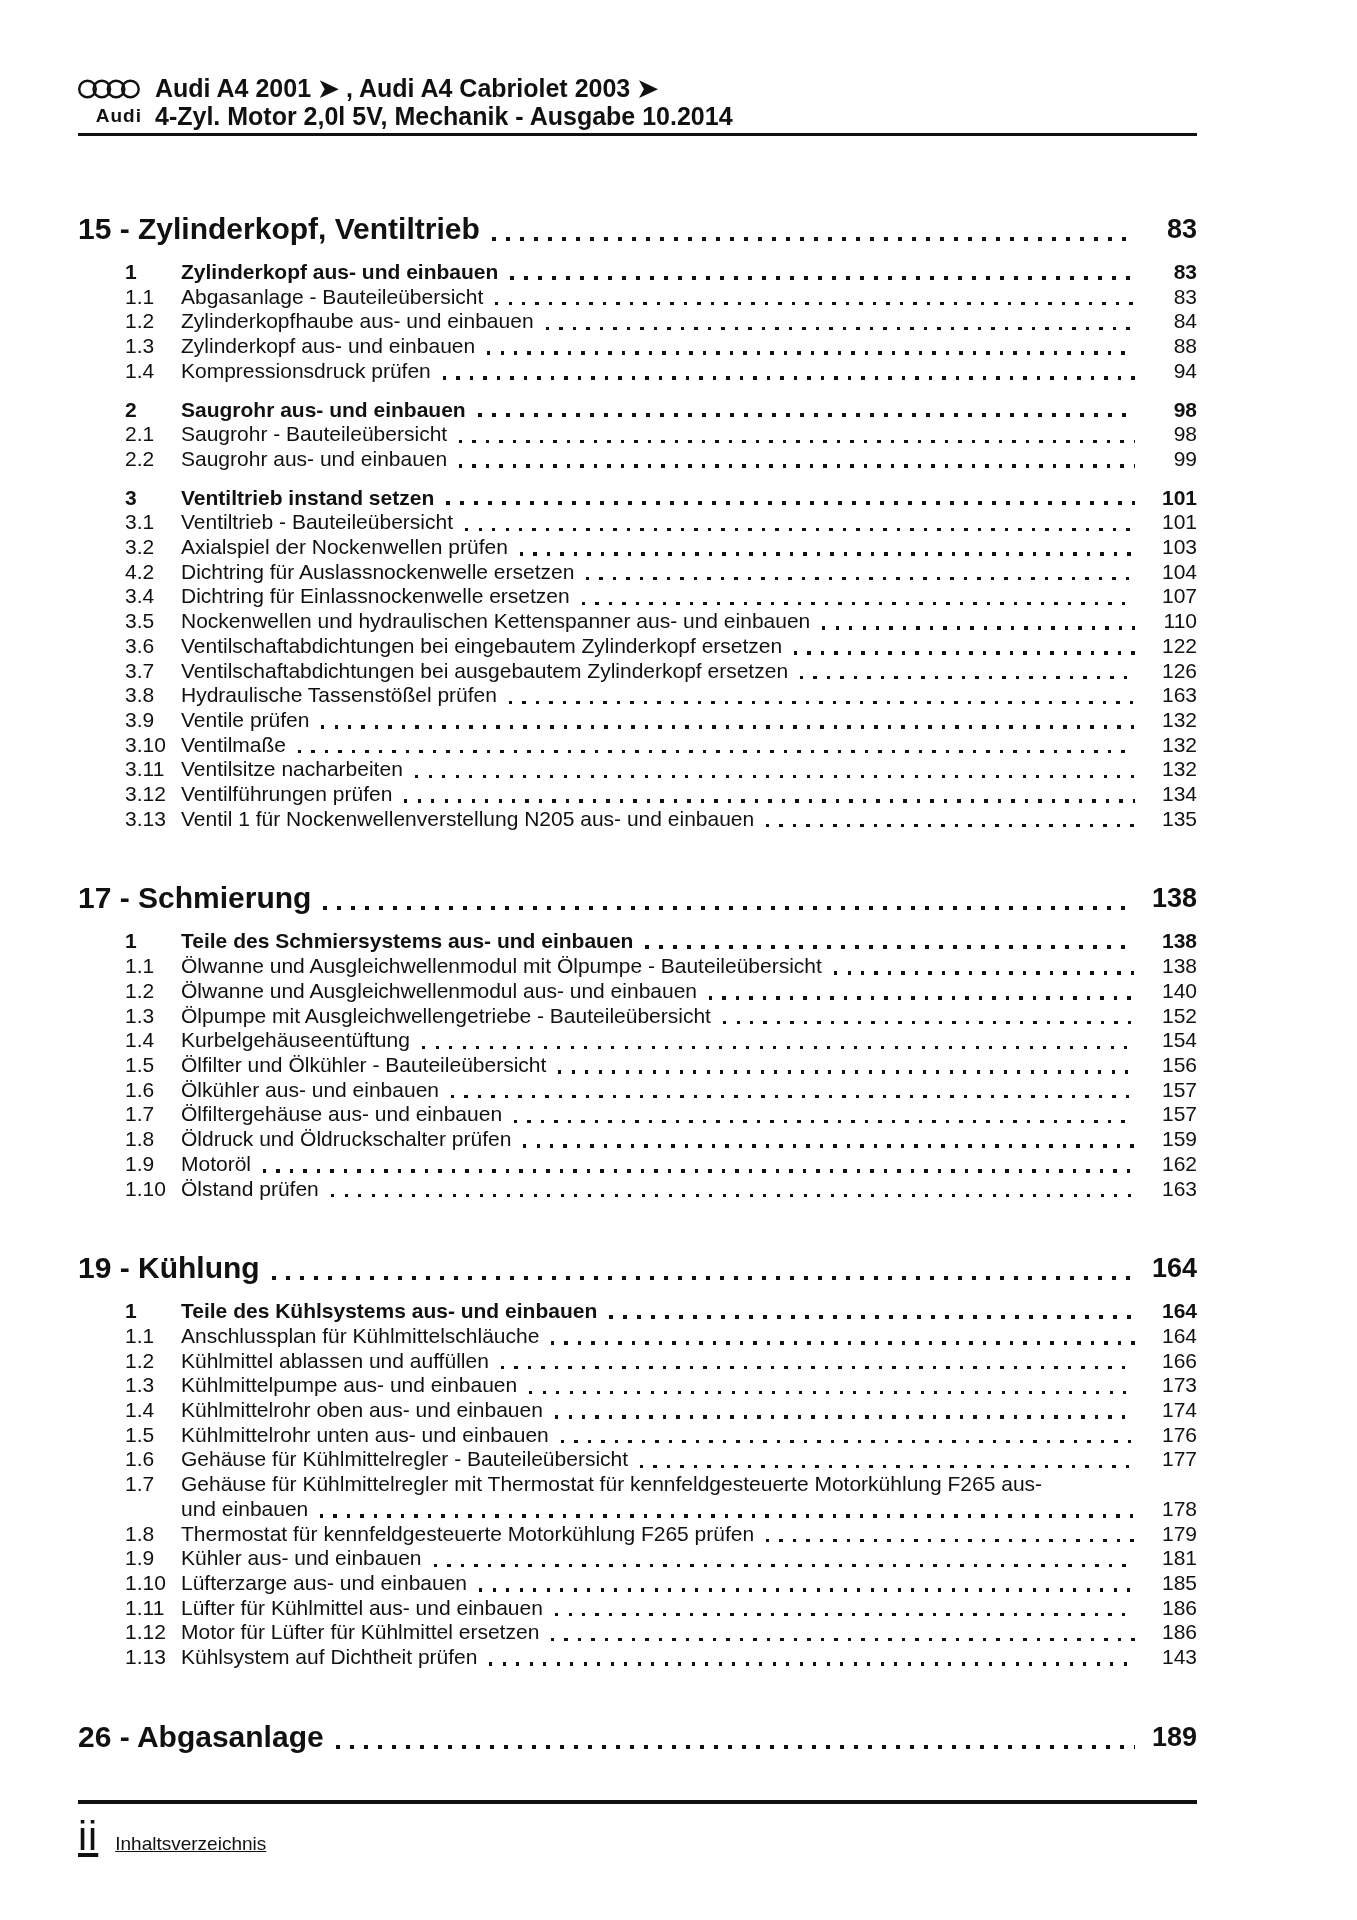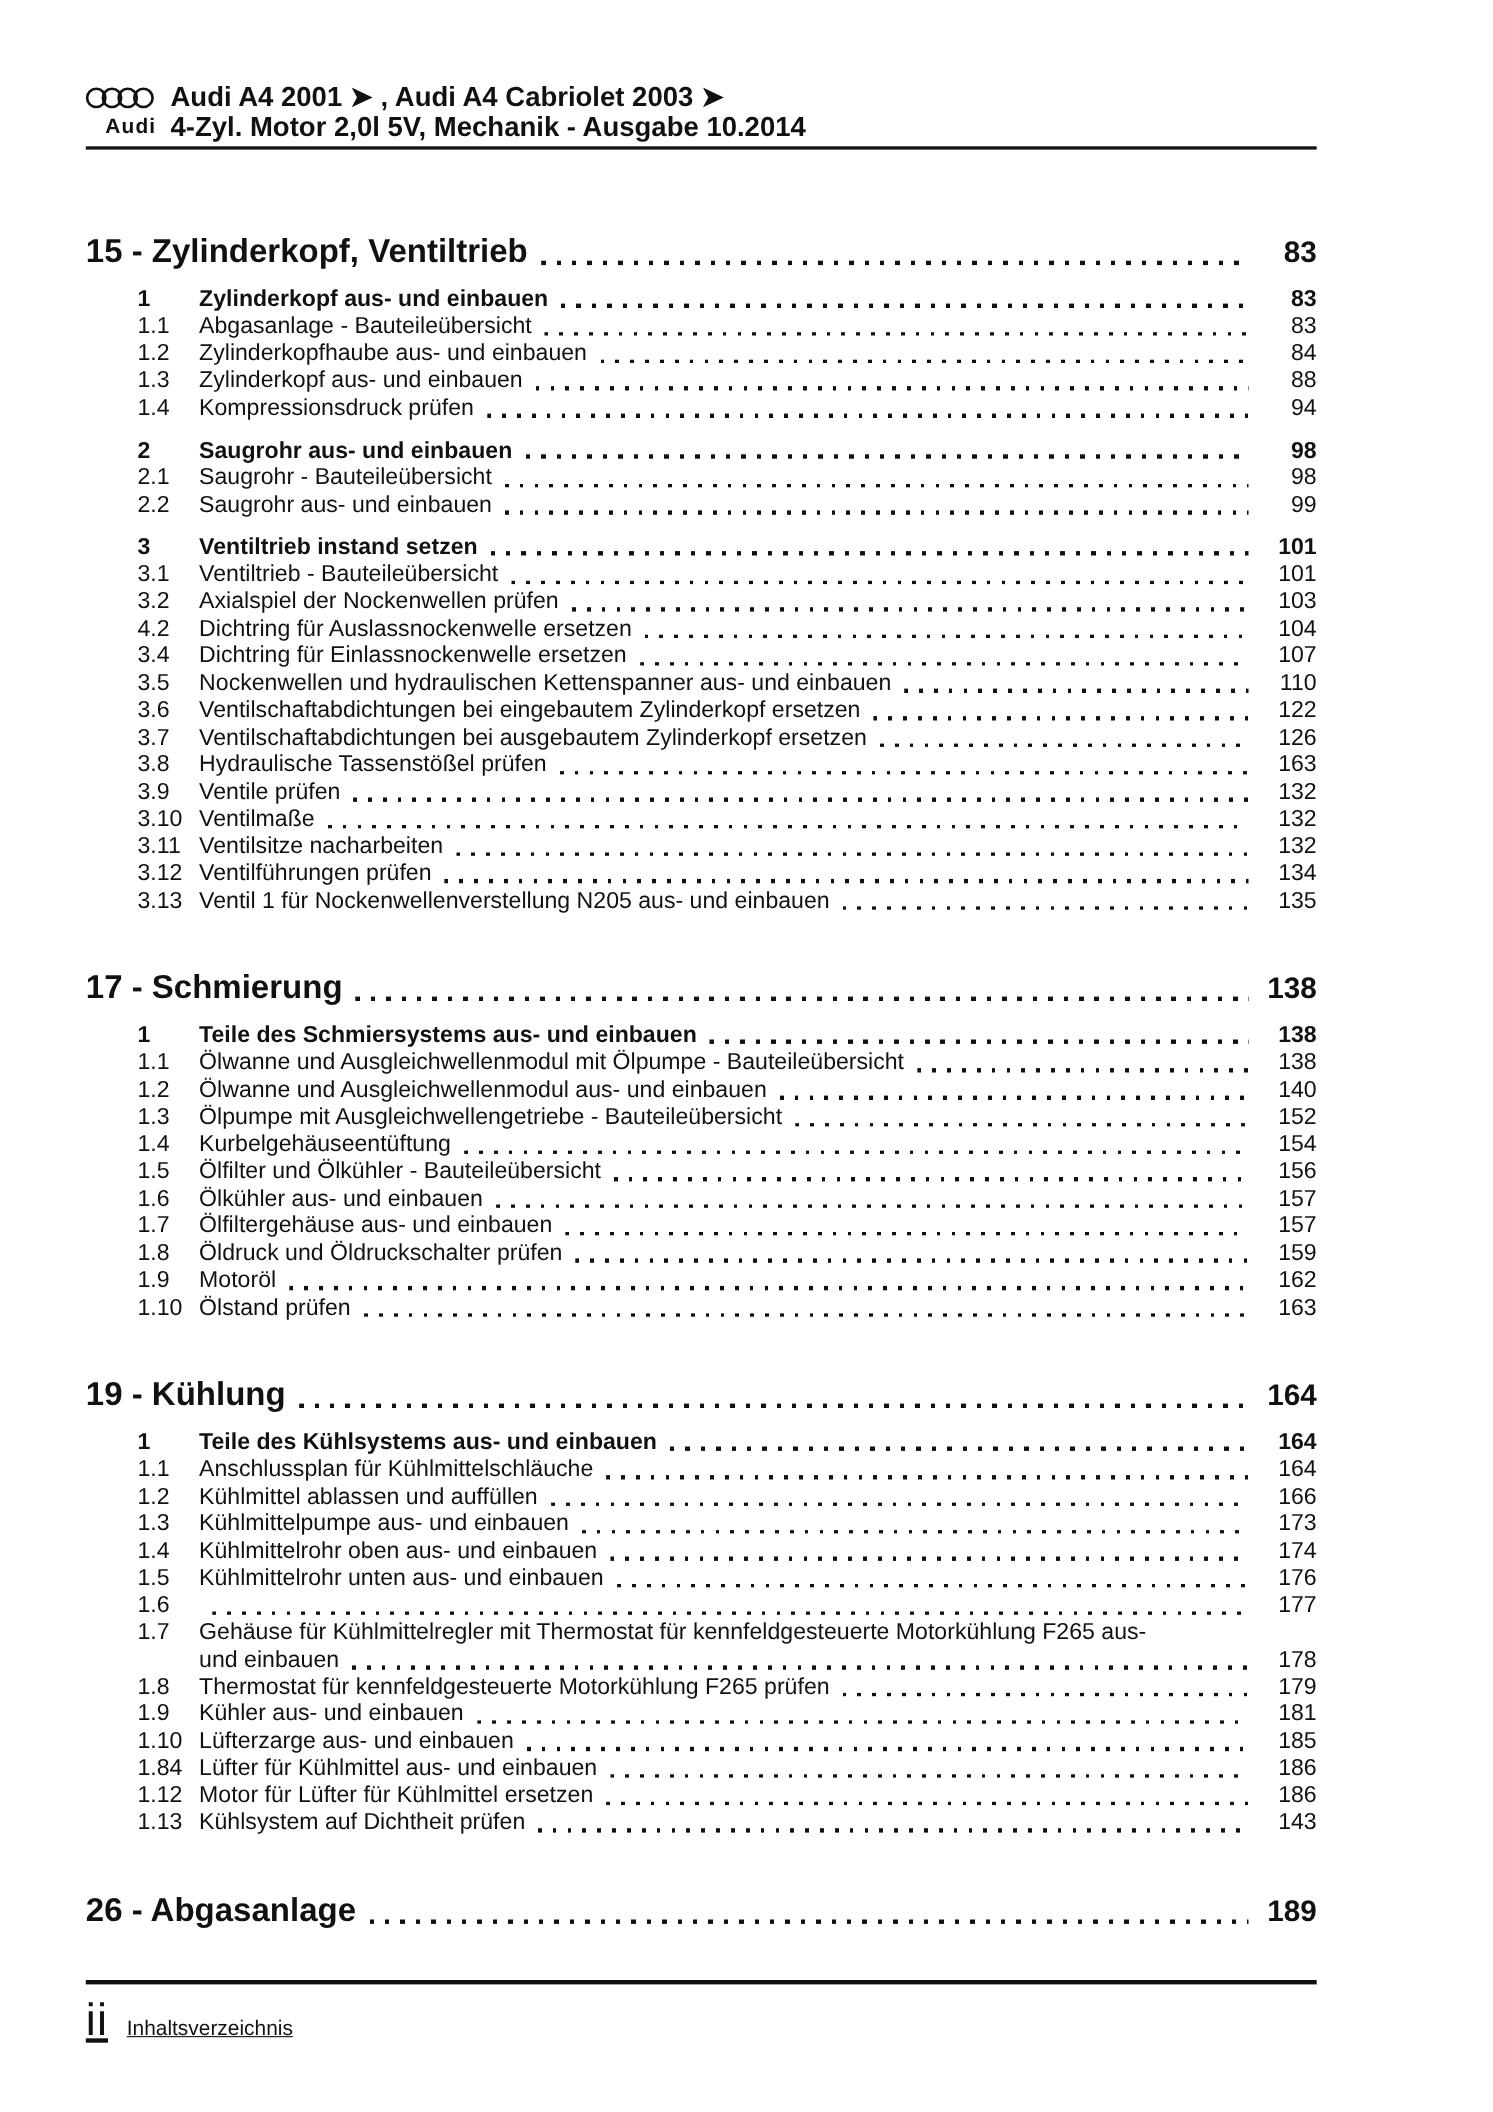--- a/index.html
+++ b/index.html
@@ -326,20 +326,21 @@
             <span class="page-num">174</span>
           </div>
           <div class="entry level2">
             <span class="num">1.5</span>
             <span class="title">Kühlmittelrohr unten aus- und einbauen</span>
             <span class="leader"></span>
             <span class="page-num">176</span>
           </div>
           <div class="entry level2">
             <span class="num">1.6</span>
+            <span class="title">Gehäuse für Kühlmittelregler - Bauteileübersicht</span>
             <span class="leader"></span>
             <span class="page-num">177</span>
           </div>
           <div class="entry level2">
             <span class="num">1.7</span>
             <span class="title">Gehäuse für Kühlmittelregler mit Thermostat für kennfeldgesteuerte Motorkühlung F265 aus-</span>
           </div>
           <div class="entry level2 cont">
             <span class="num"></span>
             <span class="title">und einbauen</span>
@@ -358,21 +359,21 @@
             <span class="leader"></span>
             <span class="page-num">181</span>
           </div>
           <div class="entry level2">
             <span class="num">1.10</span>
             <span class="title">Lüfterzarge aus- und einbauen</span>
             <span class="leader"></span>
             <span class="page-num">185</span>
           </div>
           <div class="entry level2">
-            <span class="num">1.84</span>
+            <span class="num">1.11</span>
             <span class="title">Lüfter für Kühlmittel aus- und einbauen</span>
             <span class="leader"></span>
             <span class="page-num">186</span>
           </div>
           <div class="entry level2">
             <span class="num">1.12</span>
             <span class="title">Motor für Lüfter für Kühlmittel ersetzen</span>
             <span class="leader"></span>
             <span class="page-num">186</span>
           </div>

